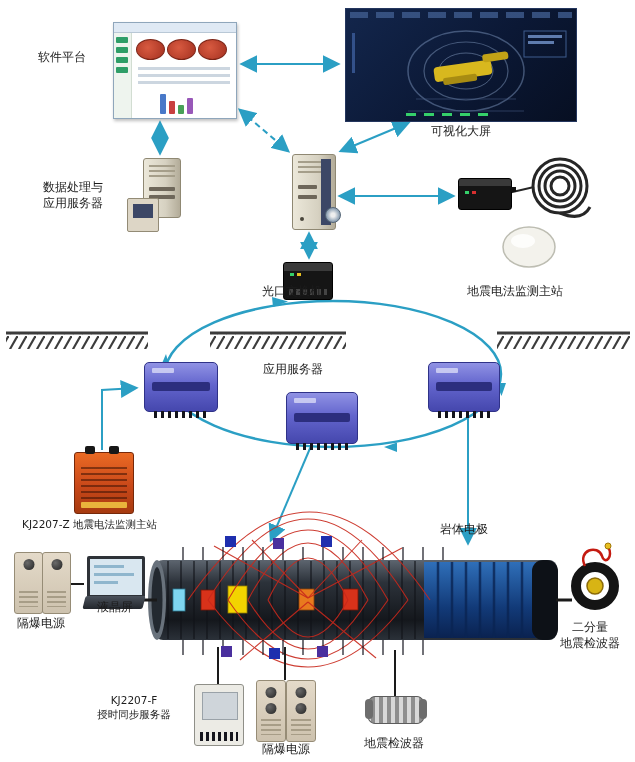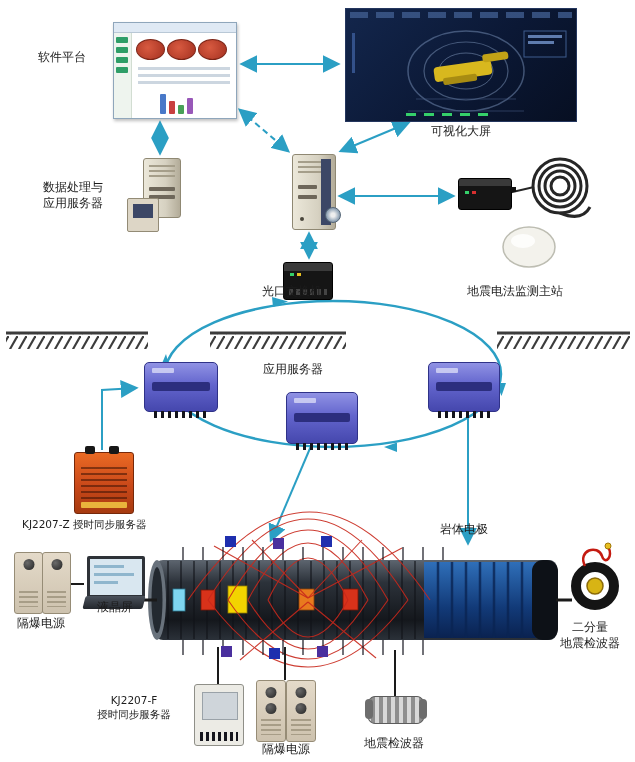--- a/index.html
+++ b/index.html
@@ -353,21 +353,21 @@
 
   <div class="geocyl abs"></div>
 
   <div class="label" style="left:30px;top:50px;width:64px">软件平台</div>
   <div class="label" style="left:415px;top:124px;width:92px">可视化大屏</div>
   <div class="label" style="left:37px;top:180px;width:72px">数据处理与
 应用服务器</div>
   <div class="label" style="left:460px;top:284px;width:110px">地震电法监测主站</div>
   <div class="label" style="left:254px;top:284px;width:76px">光口交换机</div>
   <div class="label" style="left:248px;top:362px;width:90px">应用服务器</div>
-  <div class="label small" style="left:22px;top:518px;width:180px;text-align:left">KJ2207-Z 授时同步服务器</div>
+  <div class="label small" style="left:22px;top:518px;width:180px;text-align:left">KJ2207-Z 地震电法监测主站</div>
   <div class="label" style="left:432px;top:522px;width:64px">岩体电极</div>
   <div class="label" style="left:12px;top:616px;width:58px">隔爆电源</div>
   <div class="label" style="left:90px;top:600px;width:50px">液晶屏</div>
   <div class="label small" style="left:78px;top:694px;width:112px">KJ2207-F
 授时同步服务器</div>
   <div class="label" style="left:256px;top:742px;width:60px">隔爆电源</div>
   <div class="label" style="left:358px;top:736px;width:72px">地震检波器</div>
   <div class="label" style="left:548px;top:620px;width:84px">二分量
 地震检波器</div>
 

